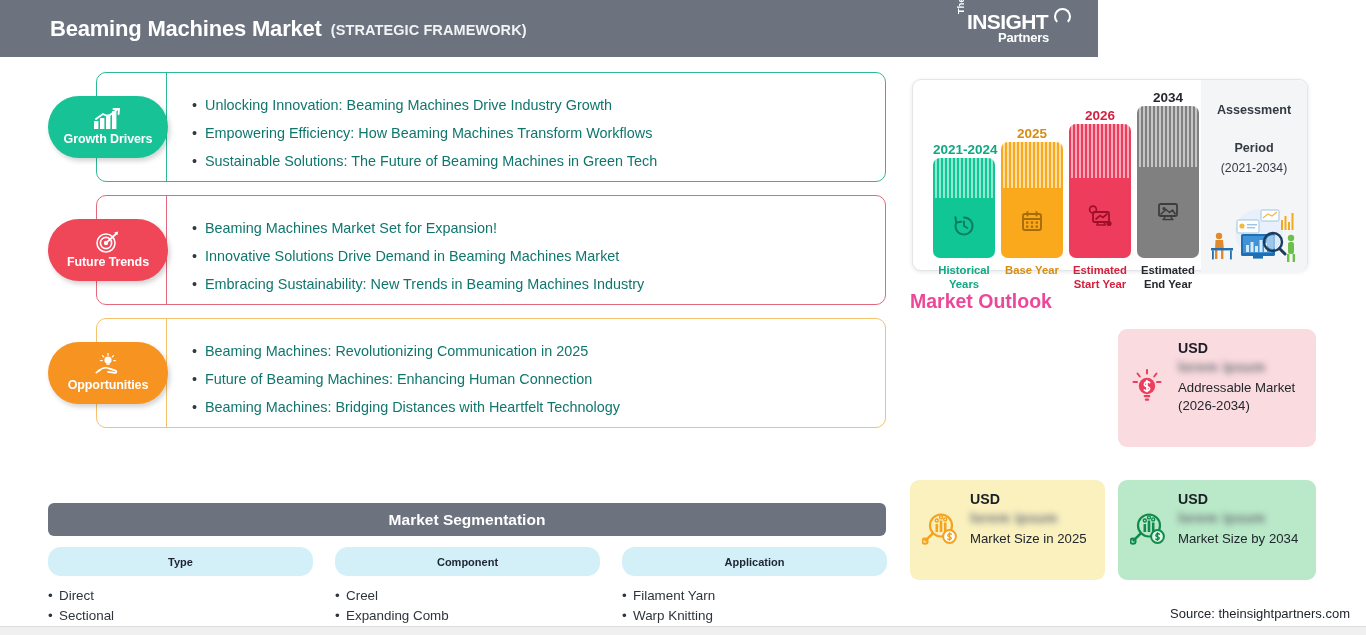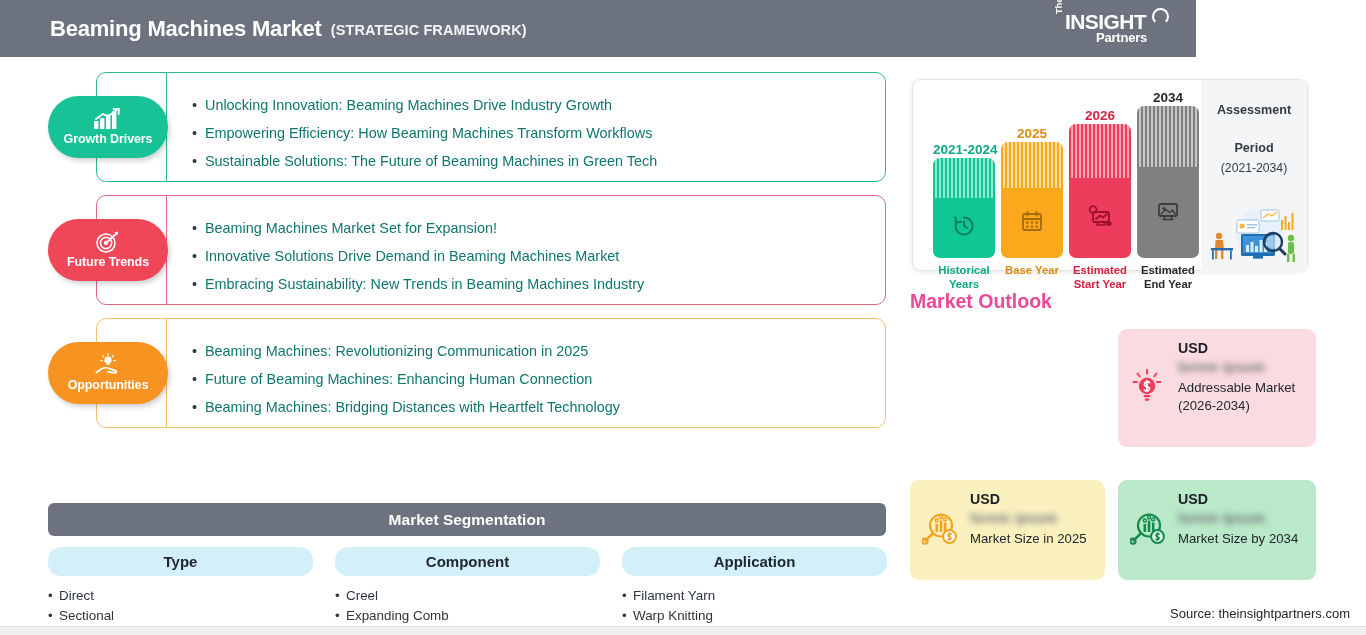--- a/index.html
+++ b/index.html
@@ -6,21 +6,21 @@
   html, body {
     width: 1366px; height: 635px;
     font-family: "Liberation Sans", sans-serif;
     background: #ffffff;
     overflow: hidden;
   }
   .page { position: relative; width: 1366px; height: 635px; background:#fff; }
 
   
   .header {
-    position: absolute; left: 0; top: 0; width: 1196px; height: 57px;
+    position: absolute; left: 0; top: 0; width: 1098px; height: 57px;
     background: #6c737f; display: flex; align-items: center;
   }
   .hdr-title {
     margin-left: 50px; color: #ffffff; font-size: 22px; font-weight: bold;
     letter-spacing: -0.2px;
   }
   .hdr-sub {
     margin-left: 9px; color: #f2f3f5; font-size: 14.5px; font-weight: bold;
     letter-spacing: 0.1px; position: relative; top: 1px;
   }
@@ -85,21 +85,21 @@
     background:#6c737f; border-radius:6px; color:#fff; font-size:15.5px;
     font-weight:bold; display:flex; align-items:center; justify-content:center;
   }
   .seg-col { position:absolute; top:490px; width:265px; }
   .seg-col.c1 { left:48px; }
   .seg-col.c2 { left:335px; }
   .seg-col.c3 { left:622px; }
   .seg-head {
     height:29px; background:#d3f0f9; border-radius:13px;
     display:flex; align-items:center; justify-content:center;
-    font-size:15px; font-weight:bold; color:#1c2530;
+    font-size:11px; font-weight:bold; color:#1c2530;
   }
   .seg-list { margin-top:10px; }
   .seg-list li {
     list-style:none; font-size:13.4px; color:#2f353d; line-height:20.2px;
     position:relative; padding-left:11px; white-space:nowrap;
   }
   .seg-list li:before { content:"•"; position:absolute; left:0; top:-0.5px; }
 
   
   .right { position:absolute; left:900px; top:57px; width:466px; height:578px; }

